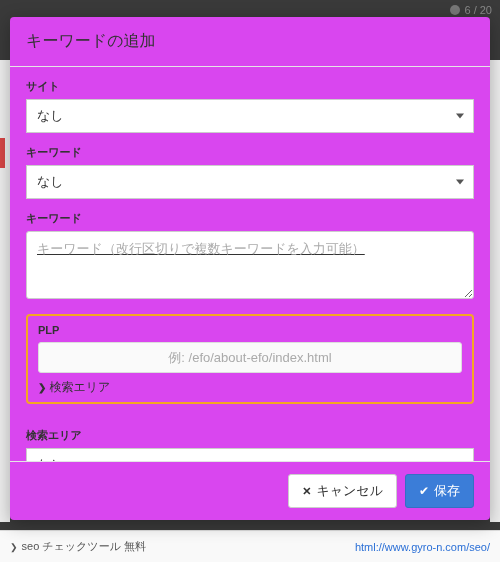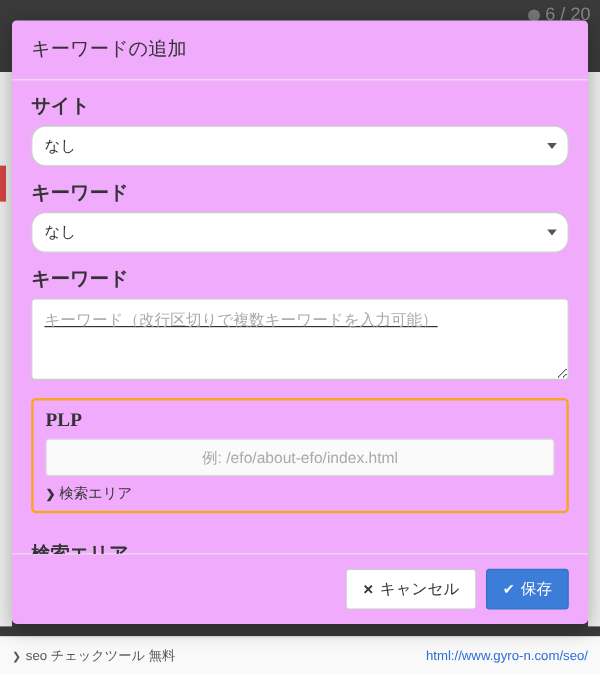--- a/index.html
+++ b/index.html
@@ -20,21 +20,21 @@
     .backdrop {
       position: absolute;
       inset: 0;
       background: #3a3a3a;
     }
     .backdrop-header {
       position: absolute;
       top: 0;
       right: 0;
       color: #888;
-      font-size: 15px;
+      font-size: 11px;
       padding: 4px 8px;
       display: flex;
       align-items: center;
       gap: 4px;
     }
     .backdrop-globe {
       width: 10px;
       height: 10px;
       border-radius: 50%;
       background: #777;
@@ -65,21 +65,21 @@
     }
     .backdrop-footer .right {
       color: #2a6fd6;
     }
     .modal {
       position: absolute;
       top: 17px;
       left: 10px;
       right: 10px;
       bottom: 42px;
-      background: #f0abfc;
+      background: #d946ef;
       border-radius: 4px;
       box-shadow: 0 4px 18px rgba(0,0,0,0.3);
       display: flex;
       flex-direction: column;
       overflow: hidden;
     }
     .modal-header {
       padding: 14px 16px;
       border-bottom: 1px solid #e5e5e5;
       font-size: 16px;
@@ -87,32 +87,31 @@
     }
     .modal-body {
       padding: 12px 16px;
       flex: 1;
       overflow-y: auto;
     }
     .form-group {
       margin-bottom: 12px;
     }
     .form-label {
-      font-size: 16px;
+      font-size: 11px;
       font-weight: bold;
       color: #333;
       display: block;
       margin-bottom: 5px;
-      font-family: Liberation Serif, serif;
     }
     .select-control {
       width: 100%;
       background: #fff;
       border: 1px solid #ccc;
-      border-radius: 12px;
+      border-radius: 0;
       padding: 7px 28px 7px 10px;
       font-size: 13px;
       color: #333;
       position: relative;
       cursor: pointer;
       appearance: none;
     }
     .select-wrap {
       position: relative;
     }

